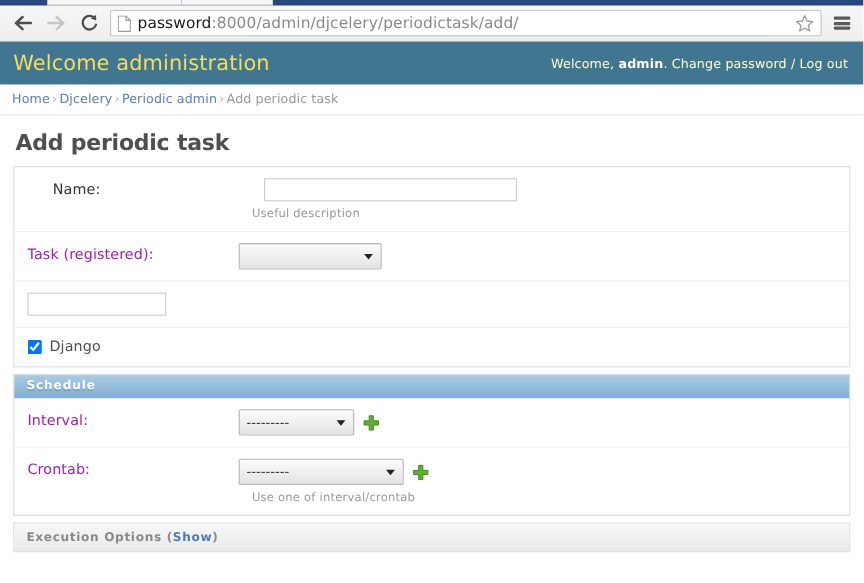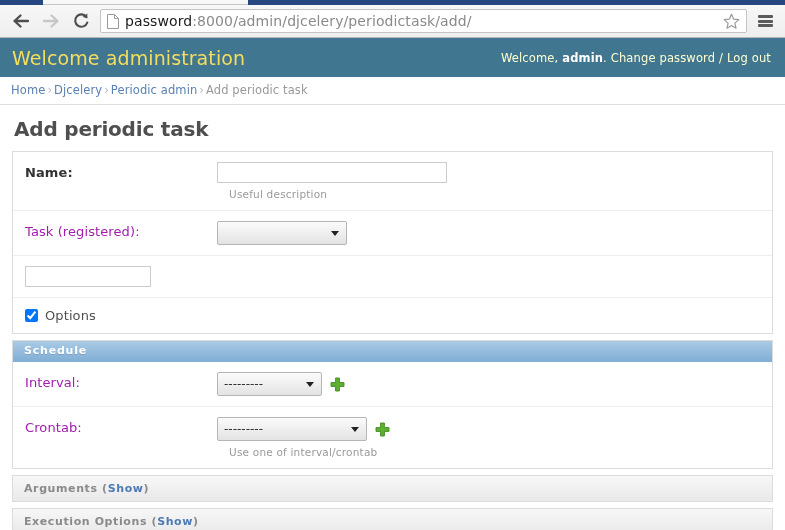--- a/index.html
+++ b/index.html
@@ -169,21 +169,21 @@
   .form-row:last-child { border-bottom: none; }
   .form-row .row-inner { display: flex; align-items: flex-start; }
   .form-row label {
     width: 192px;
     flex: none;
     font-size: 13px;
     color: #a21caf;
     padding-top: 3px;
     letter-spacing: 0.1px;
   }
-  .form-row label.required { font-weight: bold; color: #333333; }
+  .form-row label.required { font-weight: normal; color: #333333; margin-left: 23px; }
   .field-area { flex: 1 1 auto; display: flex; align-items: center; }
 
   input[type="text"] {
     font-family: "DejaVu Sans", "Liberation Sans", sans-serif;
     font-size: 13px;
     height: 21px;
     border: 1px solid #cccccc;
     background: #ffffff;
     padding: 1px 4px;
     color: #333;
@@ -352,21 +352,21 @@
       <div class="row-inner">
         <div class="field-area">
           <input type="text" id="id_task_custom" value="" style="">
         </div>
       </div>
     </div>
 
     <div class="form-row">
       <div class="checkbox-row">
         <input type="checkbox" id="id_enabled" checked="" style="">
-        <label for="id_enabled">Options</label>
+        <label for="id_enabled">Django</label>
       </div>
     </div>
 
   </div>
 
   <div class="module">
     <h2 class="fieldset-heading">Schedule</h2>
 
     <div class="form-row">
       <div class="row-inner">
@@ -402,21 +402,18 @@
               <path d="M5.6 1 H9.4 V5.6 H14 V9.4 H9.4 V14 H5.6 V9.4 H1 V5.6 H5.6 Z" fill="#5eb033" stroke="#3e8a1c" stroke-width="0.9" stroke-linejoin="round"></path>
             </svg>
           </a>
         </div>
       </div>
       <div class="help">Use one of interval/crontab</div>
     </div>
 
   </div>
 
-  <div class="module-collapsed">
-    <h2 class="collapse-heading"><span>Arguments</span> <span>(</span><a href="#">Show</a><span>)</span></h2>
-  </div>
 
   <div class="module-collapsed">
     <h2 class="collapse-heading"><span>Execution Options</span> <span>(</span><a href="#">Show</a><span>)</span></h2>
   </div>
 
 </div>
 
 </body></html>

